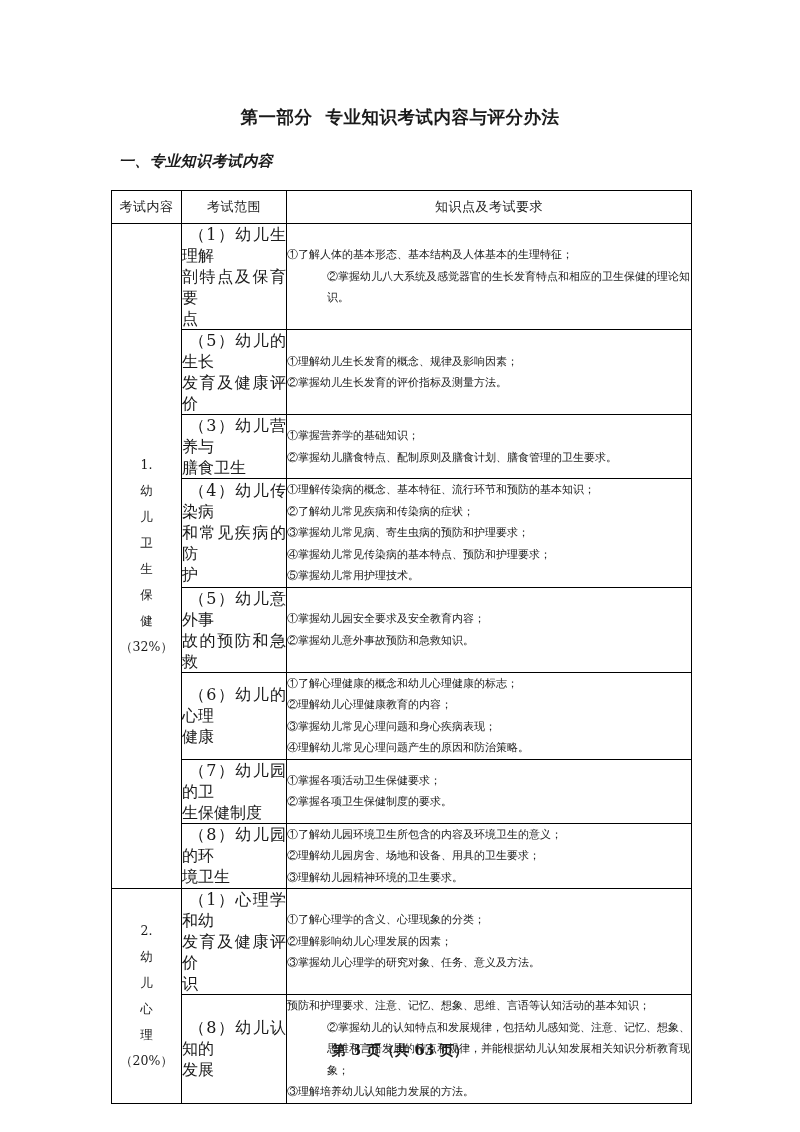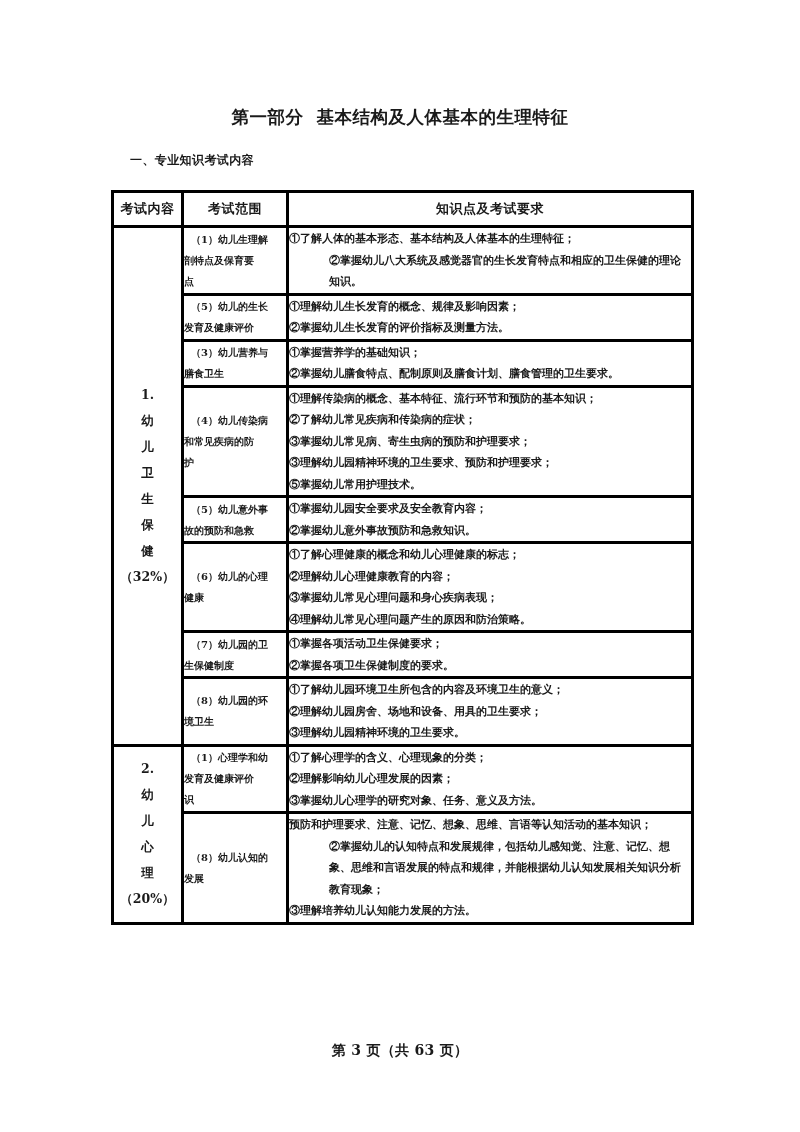--- a/index.html
+++ b/index.html
@@ -32,43 +32,44 @@
     text-align: center;
     font-size: 17.5px;
     font-weight: bold;
     letter-spacing: 0.5px;
     font-family: "DejaVu Serif", "Liberation Serif", serif;
     white-space: pre;
   }
 
   .section-heading {
     position: absolute;
-    left: 130px;
+    left: 119px;
     top: 152px;
-    font-size: 12px;
+    font-size: 15px;
     font-weight: bold;
     letter-spacing: 0.4px;
     font-family: "DejaVu Serif", "Liberation Serif", serif;
+    font-style: italic;
   }
 
   
   .exam-table {
     position: absolute;
     left: 111px;
     top: 190px;
     width: 580px;
     border-collapse: collapse;
     table-layout: fixed;
     font-size: 12px;
   }
   .exam-table td, .exam-table th {
-    border: 3px solid #000000;
+    border: 1px solid #000000;
     padding: 0;
     vertical-align: middle;
-    font-weight: bold;
+    font-weight: normal;
   }
 
   col.c1 { width: 70px; }
   col.c2 { width: 105px; }
   col.c3 { width: 405px; }
 
   .hdr-cell {
     text-align: center;
     font-size: 13px;
     height: 32px;
@@ -91,21 +92,21 @@
   }
   .vstack .ch { display: block; }
 
   
   .scope {
     padding: 7px 3px 7px 3px;
     text-align: justify;
     text-align-last: left;
     text-justify: inter-ideograph;
     line-height: 21px;
-    font-size: 10px;
+    font-size: 16px;
     vertical-align: middle;
   }
   .scope .ln { display: block; }
   .scope .indent { display: block; text-indent: 7px; }
 
   
   .points {
     padding: 6px 3px 6px 4px;
     line-height: 21.5px;
     font-size: 11px;
@@ -128,21 +129,21 @@
     font-weight: bold;
     font-family: "DejaVu Serif", "Liberation Serif", serif;
     letter-spacing: 0.3px;
   }
 </style>
 </head>
 <body>
 
 <div class="page">
 
-  <div class="doc-title">第一部分  基本结构及人体基本的生理特征</div>
+  <div class="doc-title">第一部分  专业知识考试内容与评分办法</div>
 
   <div class="section-heading">一、专业知识考试内容</div>
 
   <table class="exam-table">
     <colgroup>
       <col class="c1">
         <col class="c2">
         <col class="c3">
     </colgroup>
     <thead>
@@ -199,21 +200,21 @@
         <tr>
           <td class="scope">
             <span class="ln indent">（4）幼儿传染病</span>
             <span class="ln">和常见疾病的防</span>
             <span class="ln">护</span>
           </td>
           <td class="points">
             <span class="item">①理解传染病的概念、基本特征、流行环节和预防的基本知识；</span>
             <span class="item">②了解幼儿常见疾病和传染病的症状；</span>
             <span class="item">③掌握幼儿常见病、寄生虫病的预防和护理要求；</span>
-            <span class="item">③理解幼儿园精神环境的卫生要求、预防和护理要求；</span>
+            <span class="item">④掌握幼儿常见传染病的基本特点、预防和护理要求；</span>
             <span class="item">⑤掌握幼儿常用护理技术。</span>
           </td>
         </tr>
         <tr>
           <td class="scope">
             <span class="ln indent">（5）幼儿意外事</span>
             <span class="ln">故的预防和急救</span>
           </td>
           <td class="points">
             <span class="item">①掌握幼儿园安全要求及安全教育内容；</span>

